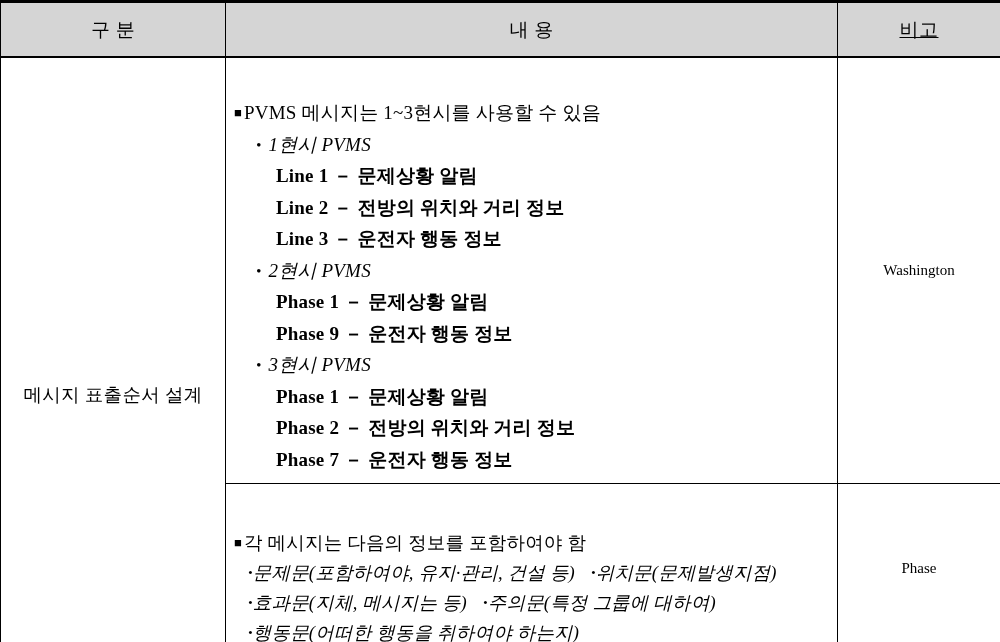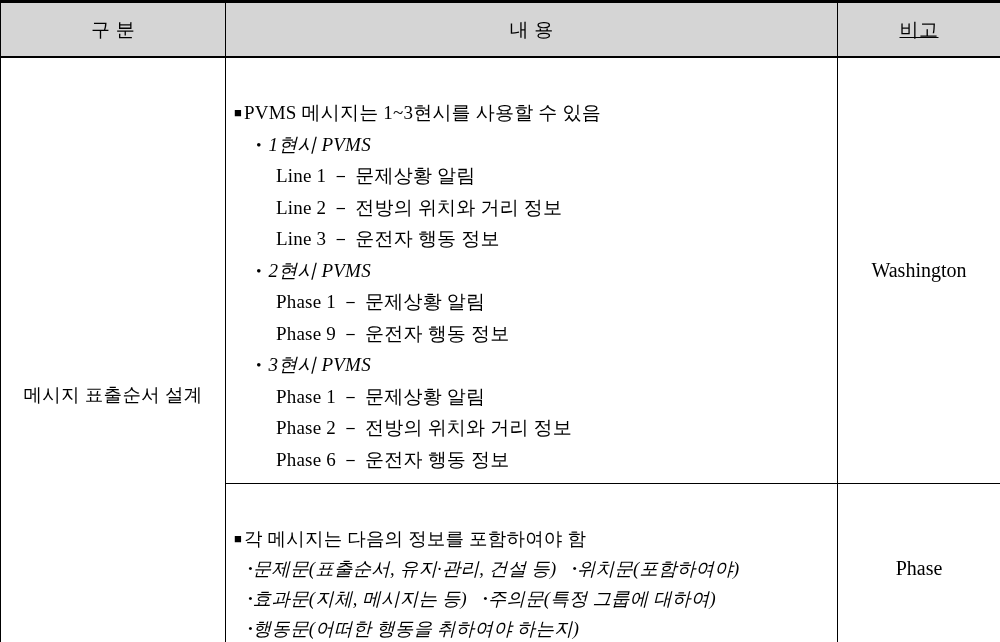--- a/index.html
+++ b/index.html
@@ -76,21 +76,21 @@
     text-align: center;
     vertical-align: middle;
     font-size: 18.5px;
     letter-spacing: 0.3px;
     border-bottom: 3px solid #000;
   }
 
   td.bigo-cell {
     text-align: center;
     vertical-align: middle;
-    font-size: 20px;
+    font-size: 15px;
   }
 
   td.content-cell {
     padding: 8px 10px 8px 6px;
   }
 
   
   .lines { display: block; }
 
   .line {
@@ -98,21 +98,21 @@
     white-space: nowrap;
     line-height: 31.5px;
     height: 31.5px;
     font-size: 19px;
     letter-spacing: 0.2px;
   }
 
   
   .lvl-0 { padding-left: 2px; margin-top: 32px; }
   .lvl-1 { padding-left: 24px; font-style: italic; }
-  .lvl-2 { padding-left: 44px; }
+  .lvl-2 { padding-left: 44px; font-weight: bold; }
 
   .bullet-sq {
     display: inline-block;
     font-size: 13px;
     vertical-align: 2px;
     margin-right: 2px;
   }
   .bullet-dot {
     display: inline-block;
     font-size: 15px;
@@ -121,21 +121,21 @@
   }
   .bullet-dot-tight {
     display: inline-block;
     font-size: 13px;
     vertical-align: 2px;
     margin-right: 0px;
   }
 
   
   .block2 .line {
-    line-height: 30px;
+    line-height: 38px;
     height: 30px;
     font-size: 18.5px;
   }
   .block2 .lvl-1 { padding-left: 16px; }
 
   .gap-inline { display: inline-block; width: 16px; }
 
   
   .block3 .line {
     line-height: 30px;
@@ -190,35 +190,35 @@
             <div class="line lvl-2"><span>Phase 1 － 문제상황 알림</span></div>
 
             <div class="line lvl-2"><span>Phase 9 － 운전자 행동 정보</span></div>
 
             <div class="line lvl-1"><span class="bullet-dot">•</span><span>3현시 PVMS</span></div>
 
             <div class="line lvl-2"><span>Phase 1 － 문제상황 알림</span></div>
 
             <div class="line lvl-2"><span>Phase 2 － 전방의 위치와 거리 정보</span></div>
 
-            <div class="line lvl-2"><span>Phase 6 － 운전자 행동 정보</span></div>
+            <div class="line lvl-2"><span>Phase 7 － 운전자 행동 정보</span></div>
 
           </div>
         </td>
 
         <td class="bigo-cell">Washington</td>
       </tr>
 
       <tr>
         <td class="content-cell cell-b2">
           <div class="lines block2">
 
             <div class="line lvl-0"><span class="bullet-sq">■</span><span>각 메시지는 다음의 정보를 포함하여야 함</span></div>
 
-            <div class="line lvl-1"><span class="bullet-dot-tight">•</span><span>문제문(표출순서, 유지·관리, 건설 등)</span><span class="gap-inline"></span><span class="bullet-dot-tight">•</span><span>위치문(포함하여야)</span></div>
+            <div class="line lvl-1"><span class="bullet-dot-tight">•</span><span>문제문(포함하여야, 유지·관리, 건설 등)</span><span class="gap-inline"></span><span class="bullet-dot-tight">•</span><span>위치문(문제발생지점)</span></div>
 
             <div class="line lvl-1"><span class="bullet-dot-tight">•</span><span>효과문(지체, 메시지는 등)</span><span class="gap-inline"></span><span class="bullet-dot-tight">•</span><span>주의문(특정 그룹에 대하여)</span></div>
 
             <div class="line lvl-1"><span class="bullet-dot-tight">•</span><span>행동문(어떠한 행동을 취하여야 하는지)</span></div>
 
           </div>
         </td>
 
         <td class="bigo-cell">Phase</td>
       </tr>

